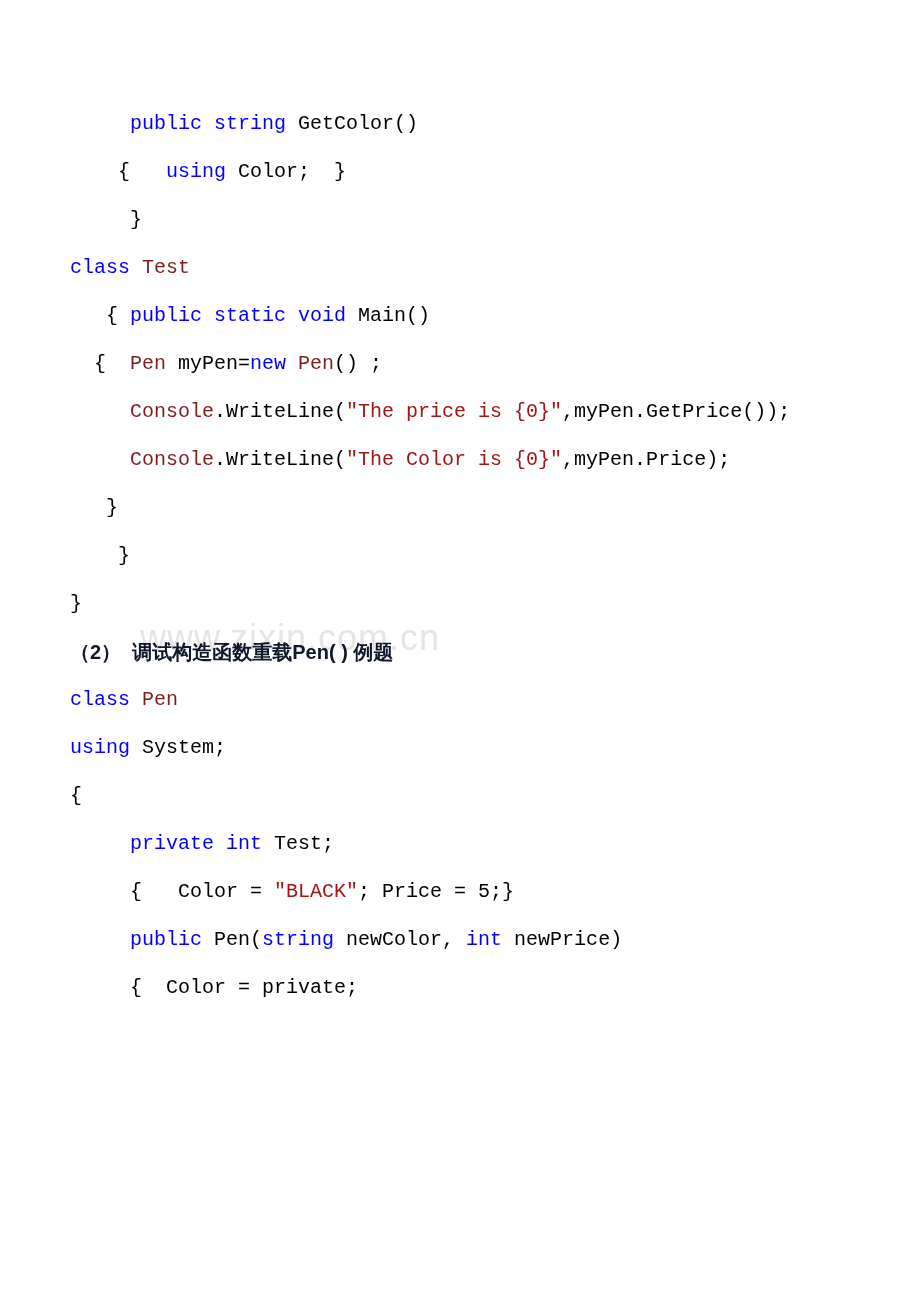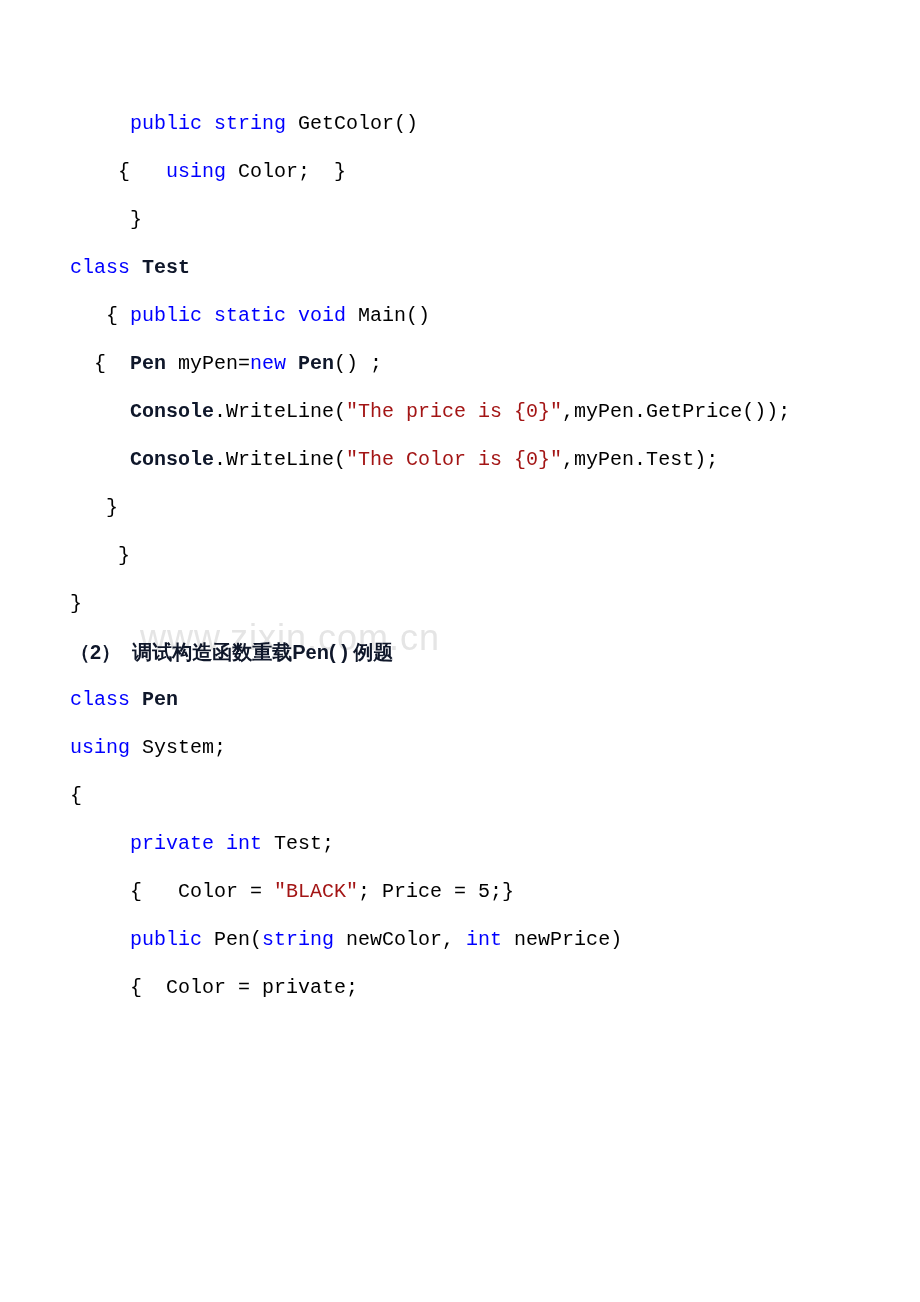--- a/index.html
+++ b/index.html
@@ -15,21 +15,21 @@
       font-size: 20px;
       padding: 100px 65px 60px 70px;
       position: relative;
       line-height: 2.4;
     }
     .code-line {
       white-space: pre;
       font-family: "Courier New", "SimSun", monospace;
     }
     .keyword { color: #0000ff; margin-top: 12px; }
-    .type { color: #0f172a; font-weight: bold; }
+    .type { color: #7f1d1d; }
     .string { color: #a31515; }
     .heading {
       font-family: Liberation Sans, sans-serif;
       font-weight: bold;
       color: #0f172a;
       white-space: pre;
     }
     .watermark {
       position: absolute;
       top: 595px;
@@ -60,21 +60,21 @@
 <div class="code-line"><span>     }</span></div>
 
 <div class="code-line"><span class="keyword">class</span> <span class="type">Test</span></div>
 
 <div class="code-line"><span>   { </span><span class="keyword">public</span> <span class="keyword">static</span> <span class="keyword">void</span><span> Main()</span></div>
 
 <div class="code-line"><span>  {  </span><span class="type">Pen</span><span> myPen=</span><span class="keyword">new</span> <span class="type">Pen</span><span>() ;</span></div>
 
 <div class="code-line"><span>     </span><span class="type">Console</span><span>.WriteLine(</span><span class="string">"The price is {0}"</span><span>,myPen.GetPrice());</span></div>
 
-<div class="code-line"><span>     </span><span class="type">Console</span><span>.WriteLine(</span><span class="string">"The Color is {0}"</span><span>,myPen.Test);</span></div>
+<div class="code-line"><span>     </span><span class="type">Console</span><span>.WriteLine(</span><span class="string">"The Color is {0}"</span><span>,myPen.Price);</span></div>
 
 <div class="code-line"><span>   }</span></div>
 
 <div class="code-line"><span>    }</span></div>
 
 <div class="code-line"><span>}</span></div>
 
 <div class="heading">（2）  调试构造函数重载Pen( ) 例题</div>
 
 <div class="code-line"><span class="keyword">class</span> <span class="type">Pen</span></div>

